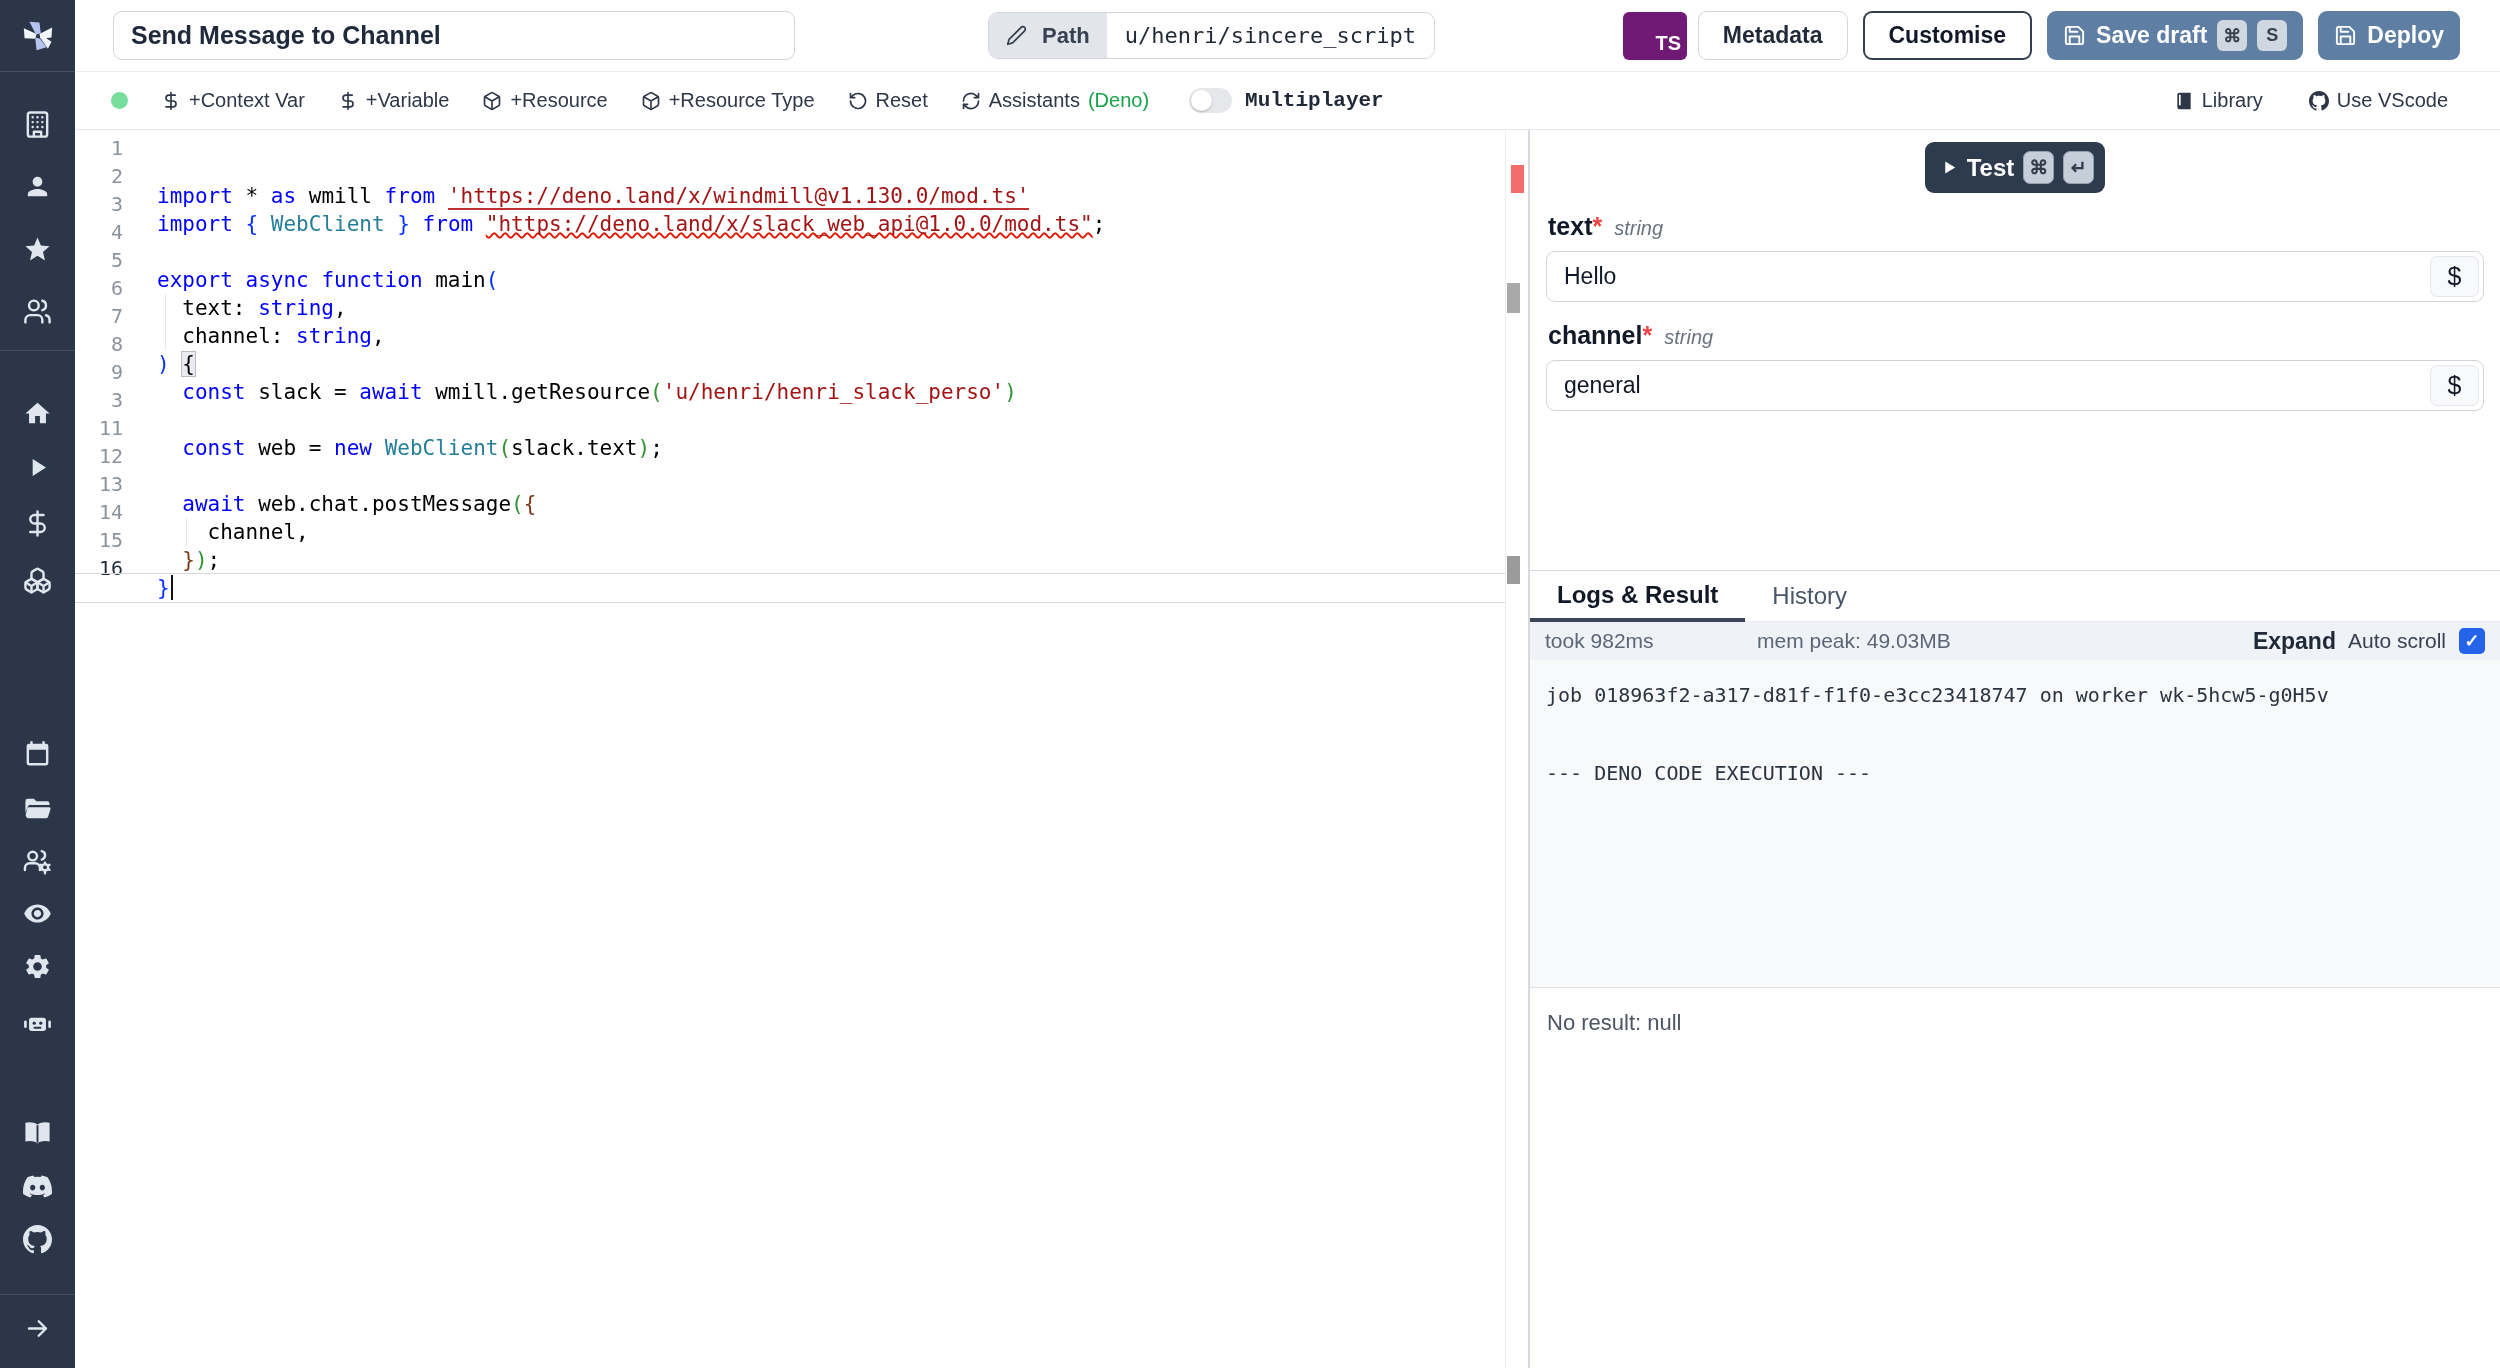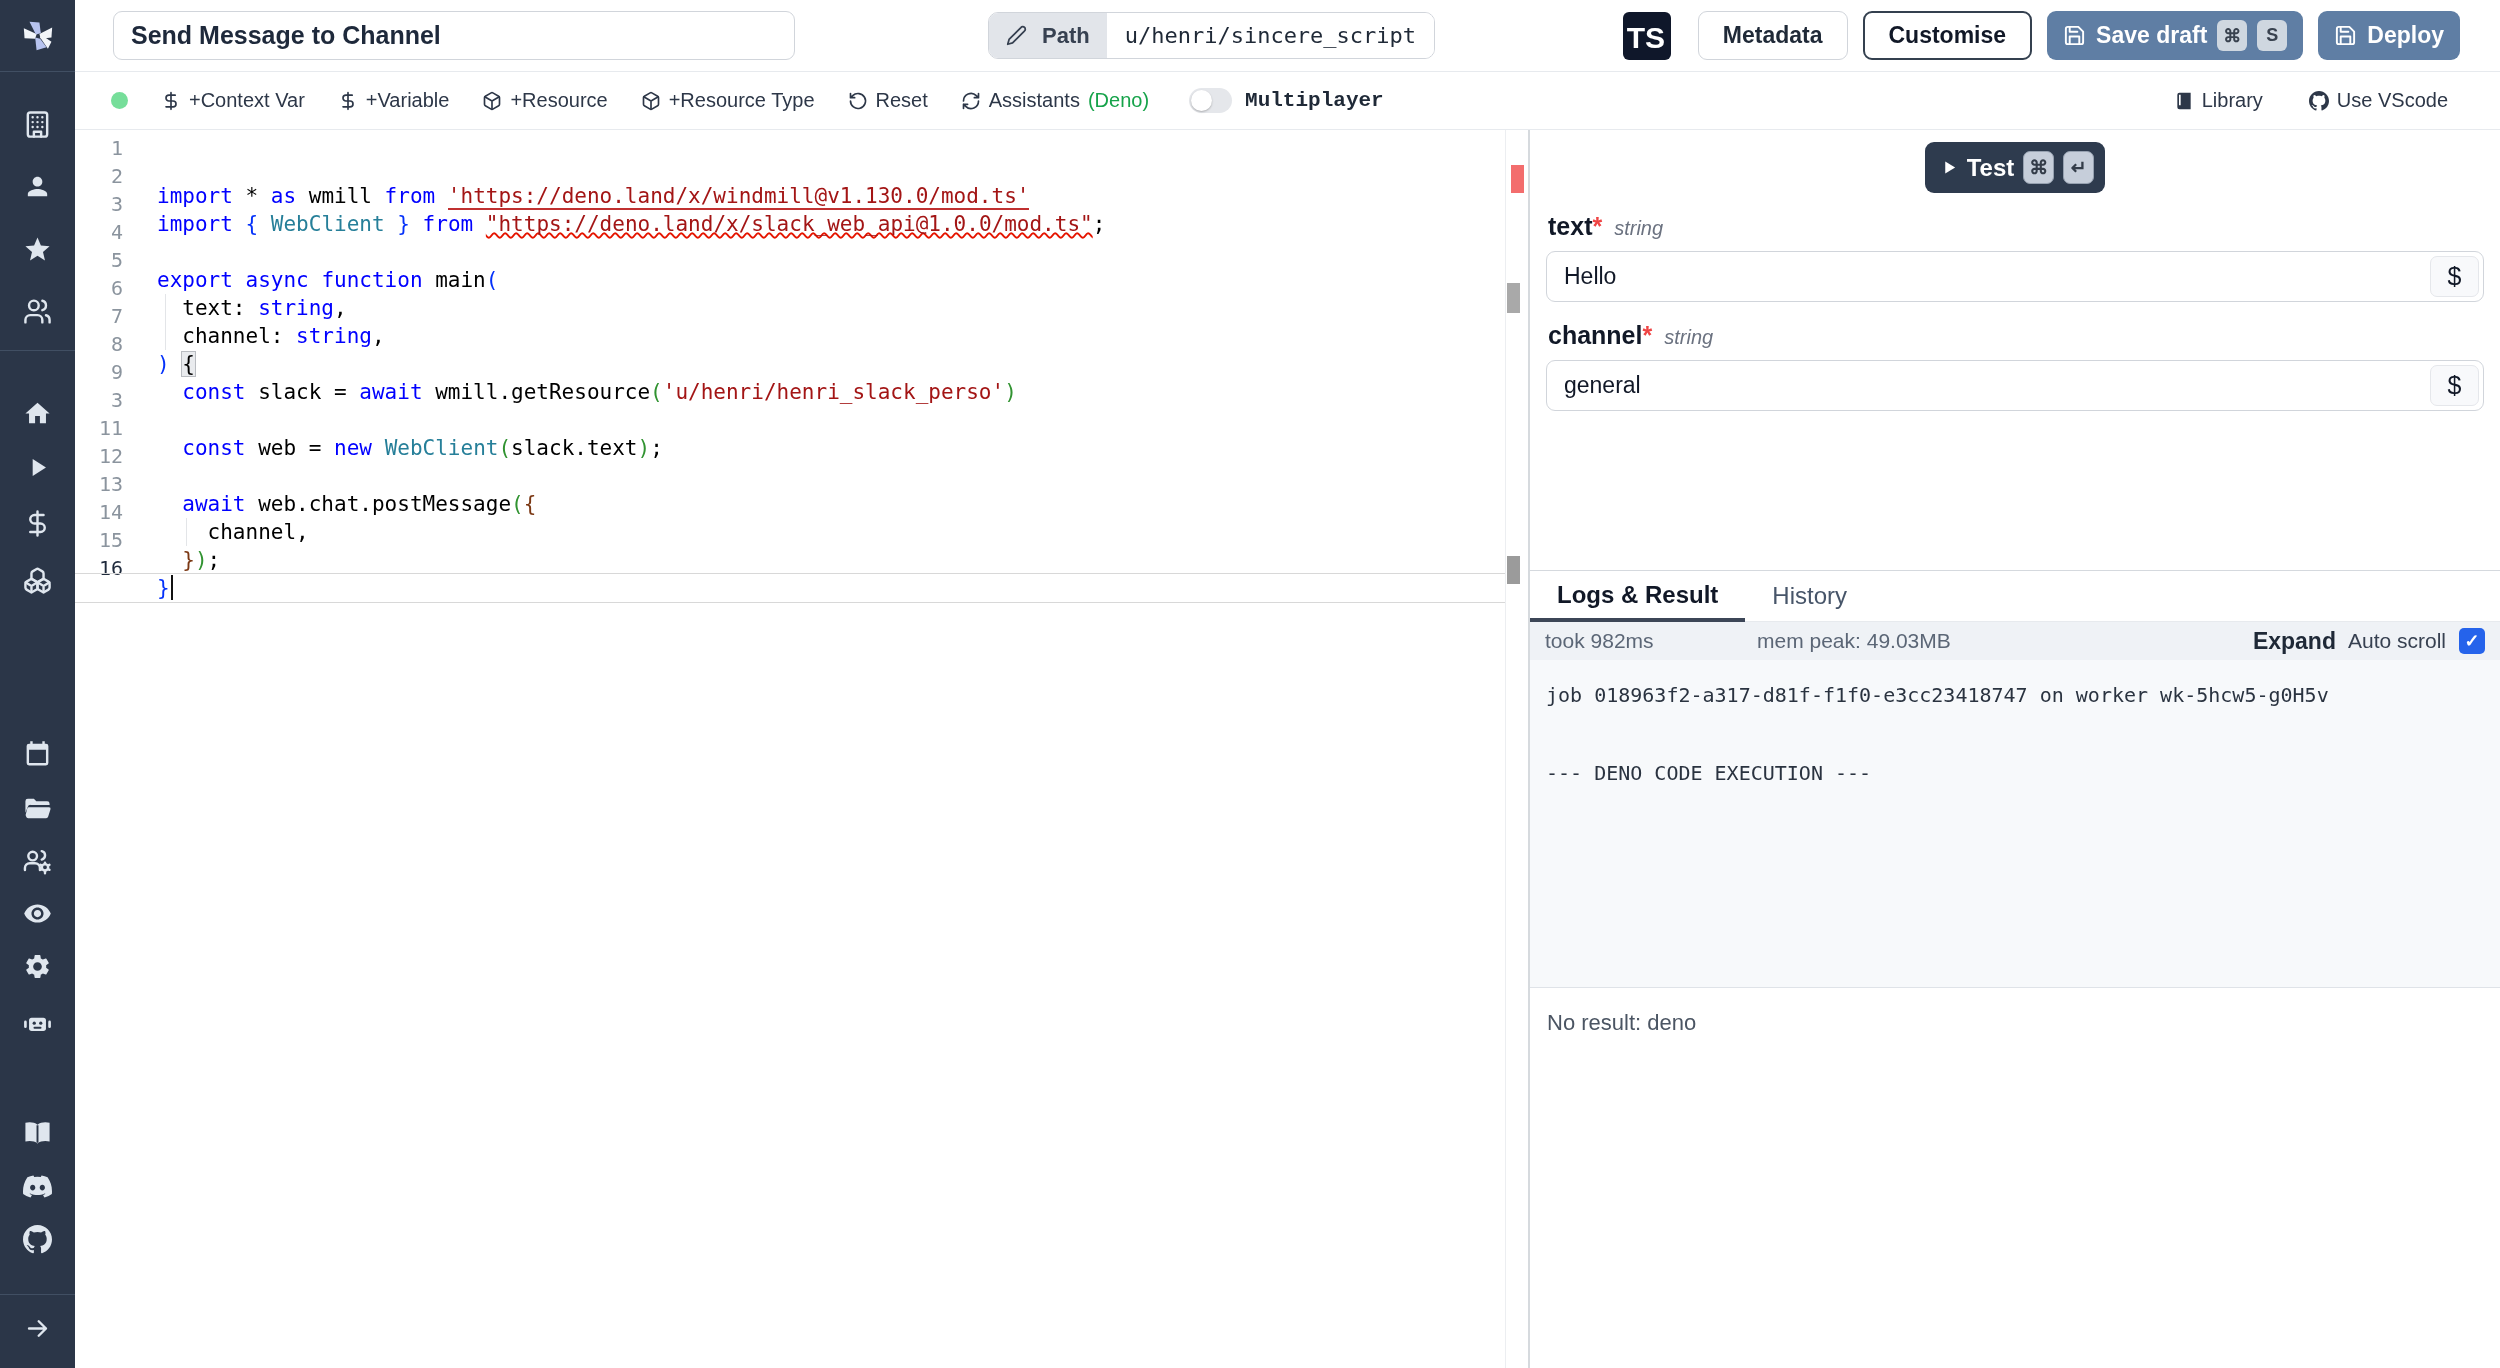--- a/index.html
+++ b/index.html
@@ -21,22 +21,22 @@
   .title-input { margin-left:38px; width:682px; height:49px; border:1px solid #d1d5db; border-radius:9px;
                  font-size:25px; font-weight:700; color:#1e293b; padding:0 17px; outline:none;
                  font-family:"Liberation Sans", sans-serif; }
   .path-chip { margin-left:193px; height:47px; border:1px solid #d1d5db; border-radius:10px;
                display:flex; overflow:hidden; cursor:pointer; }
   .path-left { background:#e2e5ea; display:flex; align-items:center; gap:15px; padding:0 17px;
                font-size:22px; font-weight:600; color:#374151; }
   .path-left svg { width:21px; height:21px; }
   .path-right { background:#fff; display:flex; align-items:center; padding:0 18px;
                 font-family:"DejaVu Sans Mono", monospace; font-size:22px; color:#1f2937; }
-  .ts-badge { margin-left:188px; width:48px; height:48px; background:#0f172a; border-radius:6px;
-              color:#fff; font-weight:700; font-size:30px; display:flex; align-items:flex-end;
+  .ts-badge { margin-left:188px; width:64px; height:48px; background:#701a75; border-radius:6px;
+              color:#fff; font-weight:700; font-size:20px; display:flex; align-items:flex-end;
               justify-content:flex-end; padding:0 6px 5px 0; }
   .topbar-actions { margin-left:auto; margin-right:40px; display:flex; gap:15px; align-items:center; }
   .btn { height:49px; border-radius:9px; display:flex; align-items:center; gap:10px;
          font-size:23px; font-weight:600; cursor:pointer; }
   .btn-light { padding:0 24px; border:1px solid #d1d5db; background:#fff; color:#1f2937; }
   .btn-outline { padding:0 24px; border:2px solid #34404f; background:#fff; color:#111827; }
   .btn-primary { padding:0 16px; background:#5f7ea4; color:#fff; border:none; }
   .btn-primary svg { width:23px; height:23px; }
   .kbd { min-width:30px; height:31px; padding:0 5px; background:#cfd7e0; color:#39424f; border-radius:6px;
          display:flex; align-items:center; justify-content:center; font-size:18px; font-weight:600; }
@@ -459,20 +459,20 @@
               <div class="checkbox">
                 <span>✓</span>
               </div>
             </div>
           </div>
           <pre class="logs">job 018963f2-a317-d81f-f1f0-e3cc23418747 on worker wk-5hcw5-g0H5v
 
 
 --- DENO CODE EXECUTION ---</pre>
           <div class="result-area">
-            <span>No result: deno</span>
+            <span>No result: null</span>
           </div>
         </div>
       </div>
 
     </div>
   </div>
 </div>
 
 </body></html>

